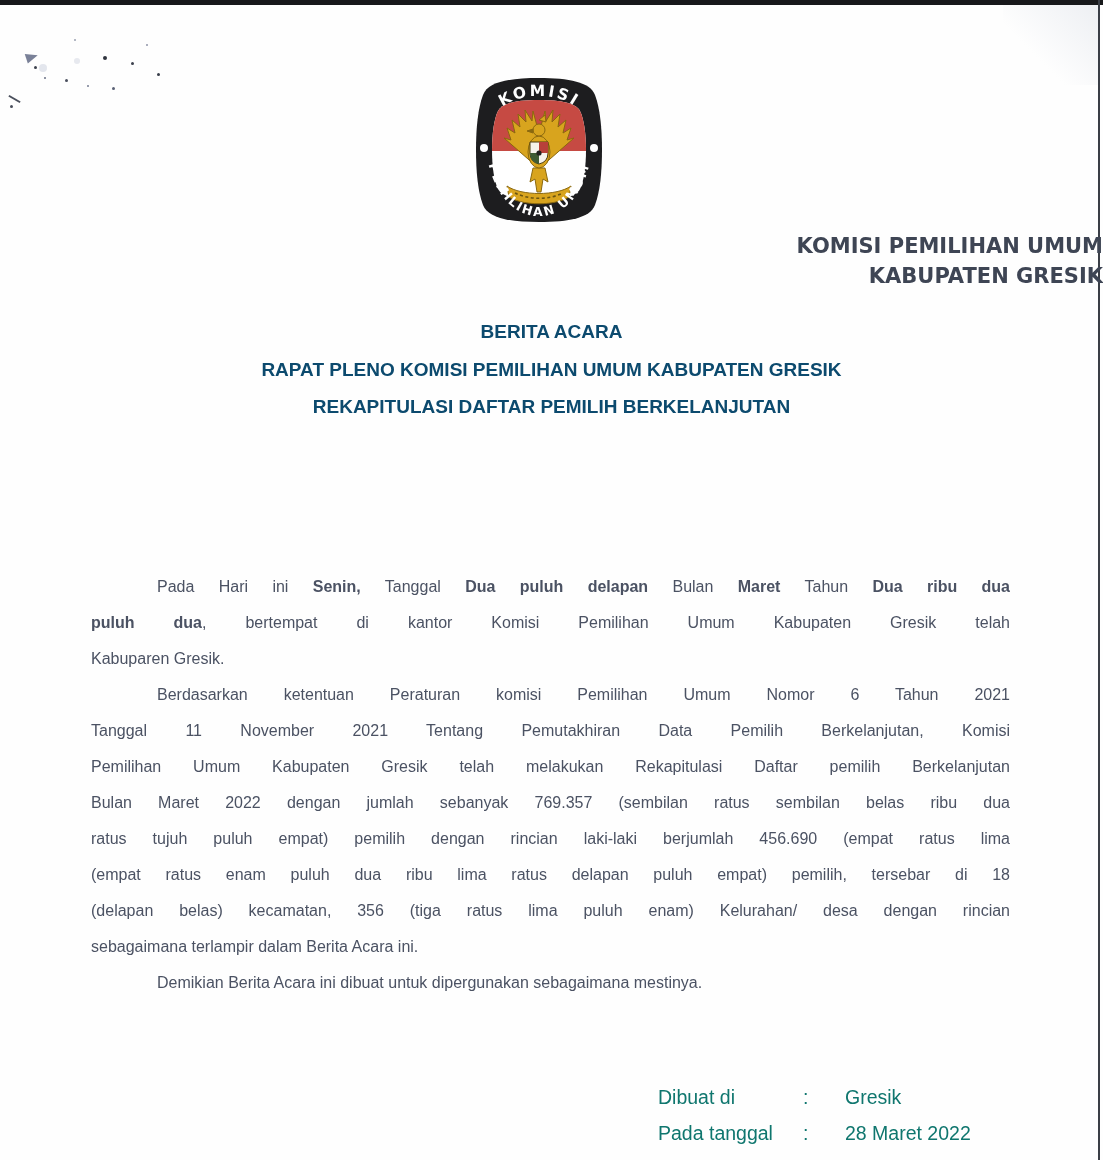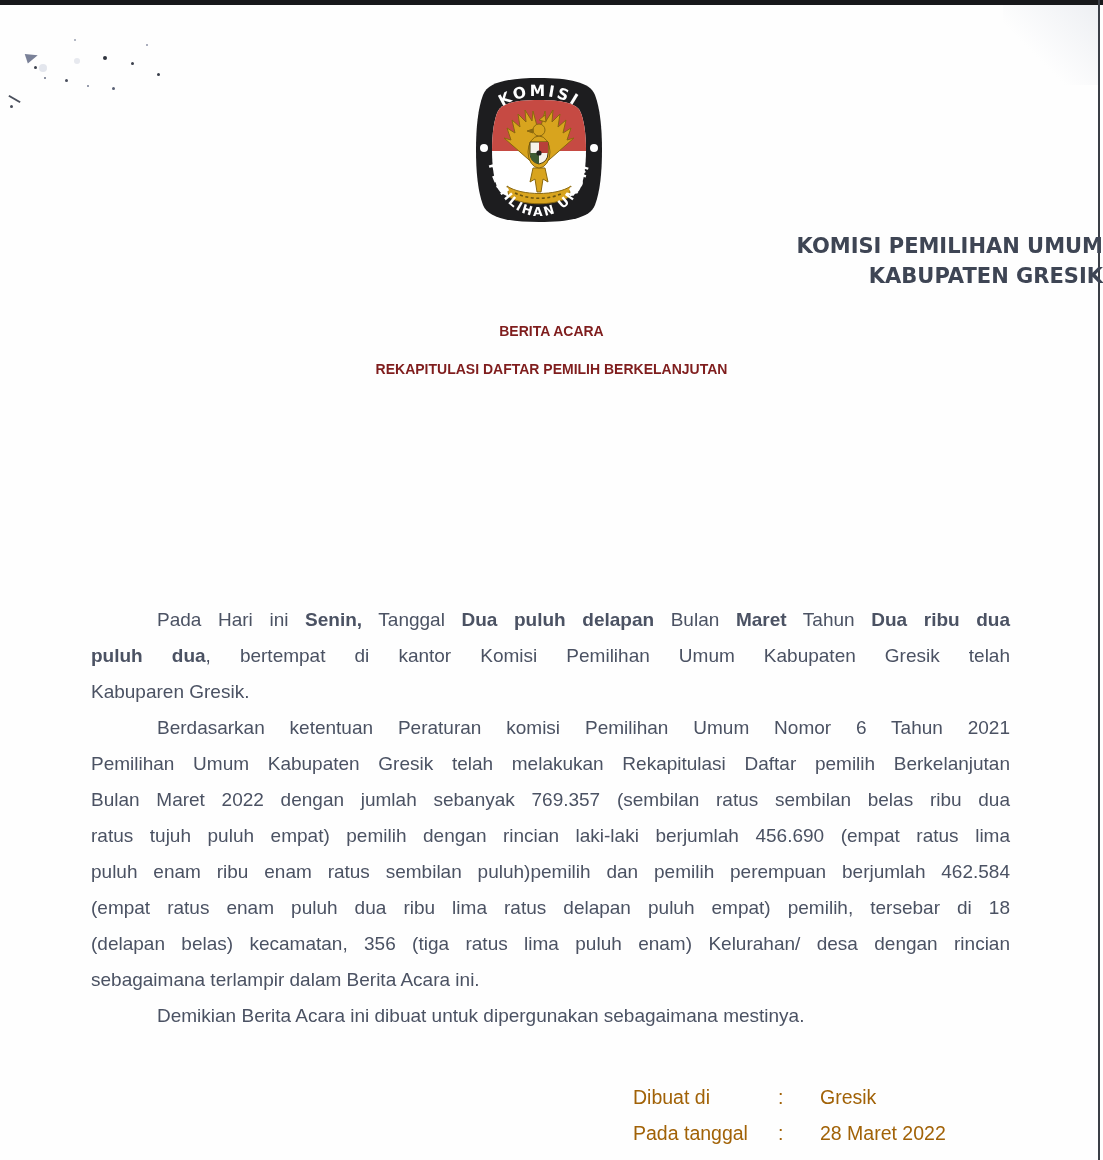--- a/index.html
+++ b/index.html
@@ -19,34 +19,34 @@
   
   .logo{position:absolute;left:473px;top:76px;width:132px;height:148px;}
 
   
   .org{position:absolute;top:231px;left:0;width:100%;text-align:right;
     font-family:"DejaVu Sans",sans-serif;font-weight:bold;font-size:21px;
     line-height:30px;color:#3e4554;}
 
   
   .title-block{position:absolute;top:313px;left:0;width:100%;text-align:center;
-    font-weight:bold;font-size:14px;line-height:37.5px;color:#7f1d1d;}
+    font-weight:bold;font-size:19px;line-height:37.5px;color:#0c4a6e;}
   .nomor-label{margin-right:30px;}
 
   
-  .body-text{position:absolute;left:91px;top:602px;width:919px;
-    font-size:19px;line-height:36px;color:#4b5263;}
+  .body-text{position:absolute;left:91px;top:569px;width:919px;
+    font-size:16px;line-height:36px;color:#4b5263;}
   .line{text-align:justify;text-align-last:justify;}
   .line.last{text-align-last:auto;}
   .line.indent{text-indent:66px;}
   .b{font-weight:bold;}
 
   
-  .sig-block{position:absolute;left:633px;top:1079px;font-size:19.5px;
-    line-height:36px;color:#a16207;}
+  .sig-block{position:absolute;left:658px;top:1079px;font-size:19.5px;
+    line-height:36px;color:#0f766e;}
   .sig-row{display:flex;}
   .sig-label{width:145px;}
   .sig-colon{width:42px;}
 </style>
 </head>
 <body>
 
 <div class="page">
 
   <div class="top-bar"></div>
@@ -115,35 +115,36 @@
     </text>
   </svg>
 
   <div class="org">
     <div>KOMISI PEMILIHAN UMUM</div>
     <div>KABUPATEN GRESIK</div>
   </div>
 
   <div class="title-block">
     <div>BERITA ACARA</div>
+    <div>RAPAT PLENO KOMISI PEMILIHAN UMUM KABUPATEN GRESIK</div>
     <div>REKAPITULASI DAFTAR PEMILIH BERKELANJUTAN</div>
   </div>
 
   <div class="body-text">
     <div>
         <div class="line indent"><span>Pada Hari ini </span><span class="b">Senin,</span><span> Tanggal </span><span class="b">Dua puluh delapan</span><span> Bulan </span><span class="b">Maret</span><span> Tahun </span><span class="b">Dua ribu dua</span></div>
         <div class="line"><span class="b">puluh dua</span><span>, bertempat di kantor Komisi Pemilihan Umum Kabupaten Gresik telah</span></div>
         <div class="line last"><span>Kabuparen Gresik.</span></div>
       </div>
     <div>
         <div class="line indent"><span>Berdasarkan ketentuan Peraturan komisi Pemilihan Umum Nomor 6 Tahun 2021</span></div>
+        <div class="line"><span>Tanggal 11 November 2021 Tentang Pemutakhiran Data Pemilih Berkelanjutan, Komisi</span></div>
         <div class="line"><span>Pemilihan Umum Kabupaten Gresik telah melakukan Rekapitulasi Daftar pemilih Berkelanjutan</span></div>
         <div class="line"><span>Bulan Maret 2022 dengan jumlah sebanyak 769.357 (sembilan ratus sembilan belas ribu dua</span></div>
         <div class="line"><span>ratus tujuh puluh empat) pemilih dengan rincian laki-laki berjumlah 456.690 (empat ratus lima</span></div>
-        <div class="line"><span>puluh enam ribu enam ratus sembilan puluh)pemilih dan pemilih perempuan berjumlah 462.584</span></div>
         <div class="line"><span>(empat ratus enam puluh dua ribu lima ratus delapan puluh empat) pemilih, tersebar di 18</span></div>
         <div class="line"><span>(delapan belas) kecamatan, 356 (tiga ratus lima puluh enam) Kelurahan/ desa dengan rincian</span></div>
         <div class="line last"><span>sebagaimana terlampir dalam Berita Acara ini.</span></div>
       </div>
     <div>
         <div class="line last indent"><span>Demikian Berita Acara ini dibuat untuk dipergunakan sebagaimana mestinya.</span></div>
       </div>
   </div>
 
   <div class="sig-block">

